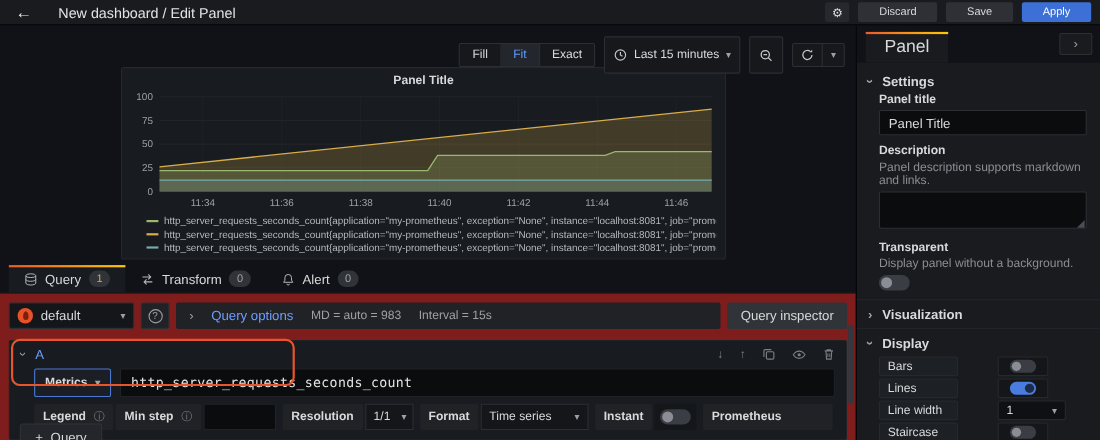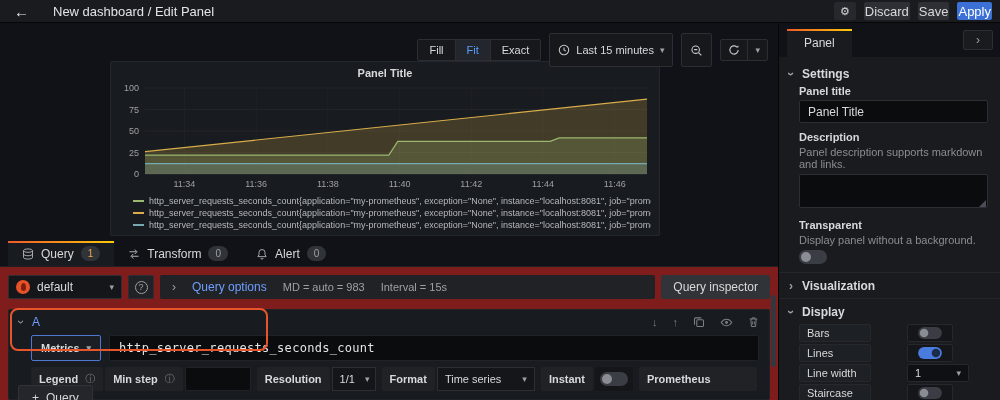--- a/index.html
+++ b/index.html
@@ -4,21 +4,21 @@
 <style>
   * { box-sizing: border-box; margin: 0; padding: 0; }
   html,body { width:1000px; height:400px; overflow:hidden; }
   body { background:#111217; font-family:"Liberation Sans",sans-serif; color:#d8d9da; position:relative; font-size:12px; }
 
   
   .topbar { position:absolute; top:0; left:0; right:0; height:23px; background:#191b1f; border-bottom:1px solid #060607; display:flex; align-items:center; padding:0 8px; gap:8px; z-index:30; }
   .back-btn { color:#e8e9ea; font-size:15px; line-height:1; padding:0 6px; cursor:pointer; }
   .topbar-title { font-size:13px; color:#e3e4e6; margin-left:10px; }
   .spacer { flex:1; }
-  .tb-btn { height:18px; padding:0 1px; background:#2e3036; border:none; border-radius:2px; color:#d8d9da; font-size:13px; display:flex; align-items:center; cursor:pointer; font-family:inherit; }
+  .tb-btn { height:18px; padding:0 19px; background:#2e3036; border:none; border-radius:2px; color:#d8d9da; font-size:10px; display:flex; align-items:center; cursor:pointer; font-family:inherit; }
   .tb-btn.icon { padding:0 6px; background:#26282d; font-size:11px; }
   .tb-btn.primary { background:#3c70d6; color:#fff; }
 
   
   .left { position:absolute; top:23px; left:0; width:778px; bottom:0; background:#111217; }
   .preview-toolbar { position:absolute; top:10px; right:10px; display:flex; gap:8px; align-items:center; z-index:3; }
   .seg-group { display:flex; border:1px solid #2c2e33; border-radius:2px; overflow:hidden; background:#16181c; height:22px; }
   .seg { padding:0 11px; font-size:11px; display:flex; align-items:center; border-right:1px solid #2c2e33; cursor:pointer; color:#d8d9da; }
   .seg:last-child { border-right:none; }
   .seg.active { background:#23262c; color:#5c9dff; }
@@ -80,21 +80,21 @@
   .toggle.on::after { left:16px; background:#1c2b49; }
   .add-query { position:absolute; top:118px; left:18px; height:26px; padding:0 13px; background:#24262c; border:1px solid #2f3237; border-radius:2px; font-size:12px; color:#d8d9da; display:flex; align-items:center; gap:7px; cursor:pointer; font-family:inherit; }
   .scroll-thumb { position:absolute; right:2px; top:28px; width:5px; height:72px; background:#34373d; border-radius:3px; }
 
   
   .annot { position:absolute; left:10px; top:308px; width:258px; height:43px; border-radius:8px; z-index:40; pointer-events:none; border:2px solid #e8552a; }
 
   
   .sidebar { position:absolute; top:23px; left:778px; right:0; bottom:0; background:#191b1f; border-left:1px solid #060607; }
   .sb-tabbar { height:34px; background:#111217; display:flex; align-items:flex-end; padding-left:8px; position:relative; }
-  .sb-tab { height:28px; padding:0 17px; background:#191b1f; display:flex; align-items:center; font-size:12px; position:relative; cursor:pointer; }
+  .sb-tab { height:28px; padding:0 17px; background:#191b1f; display:flex; align-items:center; font-size:16px; position:relative; cursor:pointer; }
   .sb-tab::before { content:""; position:absolute; top:0; left:0; right:0; height:2px; background:linear-gradient(90deg,#f05a28,#fbca0a); }
   .sb-next { position:absolute; right:7px; top:7px; width:30px; height:20px; border:1px solid #2c2e33; border-radius:2px; background:#191b1f; color:#9fa0a2; display:flex; align-items:center; justify-content:center; cursor:pointer; }
   .sb-content { padding:6px 12px 0 10px; }
   .sb-header { display:flex; gap:9px; align-items:center; font-size:12px; font-weight:700; color:#d8d9da; height:22px; cursor:pointer; }
   .sb-header.bordered { border-top:1px solid #24262b; margin:0 -12px 0 -10px; padding:0 12px 0 10px; height:26px; }
   .sb-field { margin:0 0 8px 10px; }
   .sb-label { font-size:11px; font-weight:700; color:#d8d9da; margin-bottom:3px; }
   .sb-hint { font-size:11px; color:#8b8d91; margin-bottom:4px; }
   .sb-input { width:100%; height:23px; background:#0b0c0e; border:1px solid #2c2e33; border-radius:2px; color:#d8d9da; font-size:12px; padding:0 8px; font-family:inherit; }
   .sb-textarea-wrap { position:relative; }

